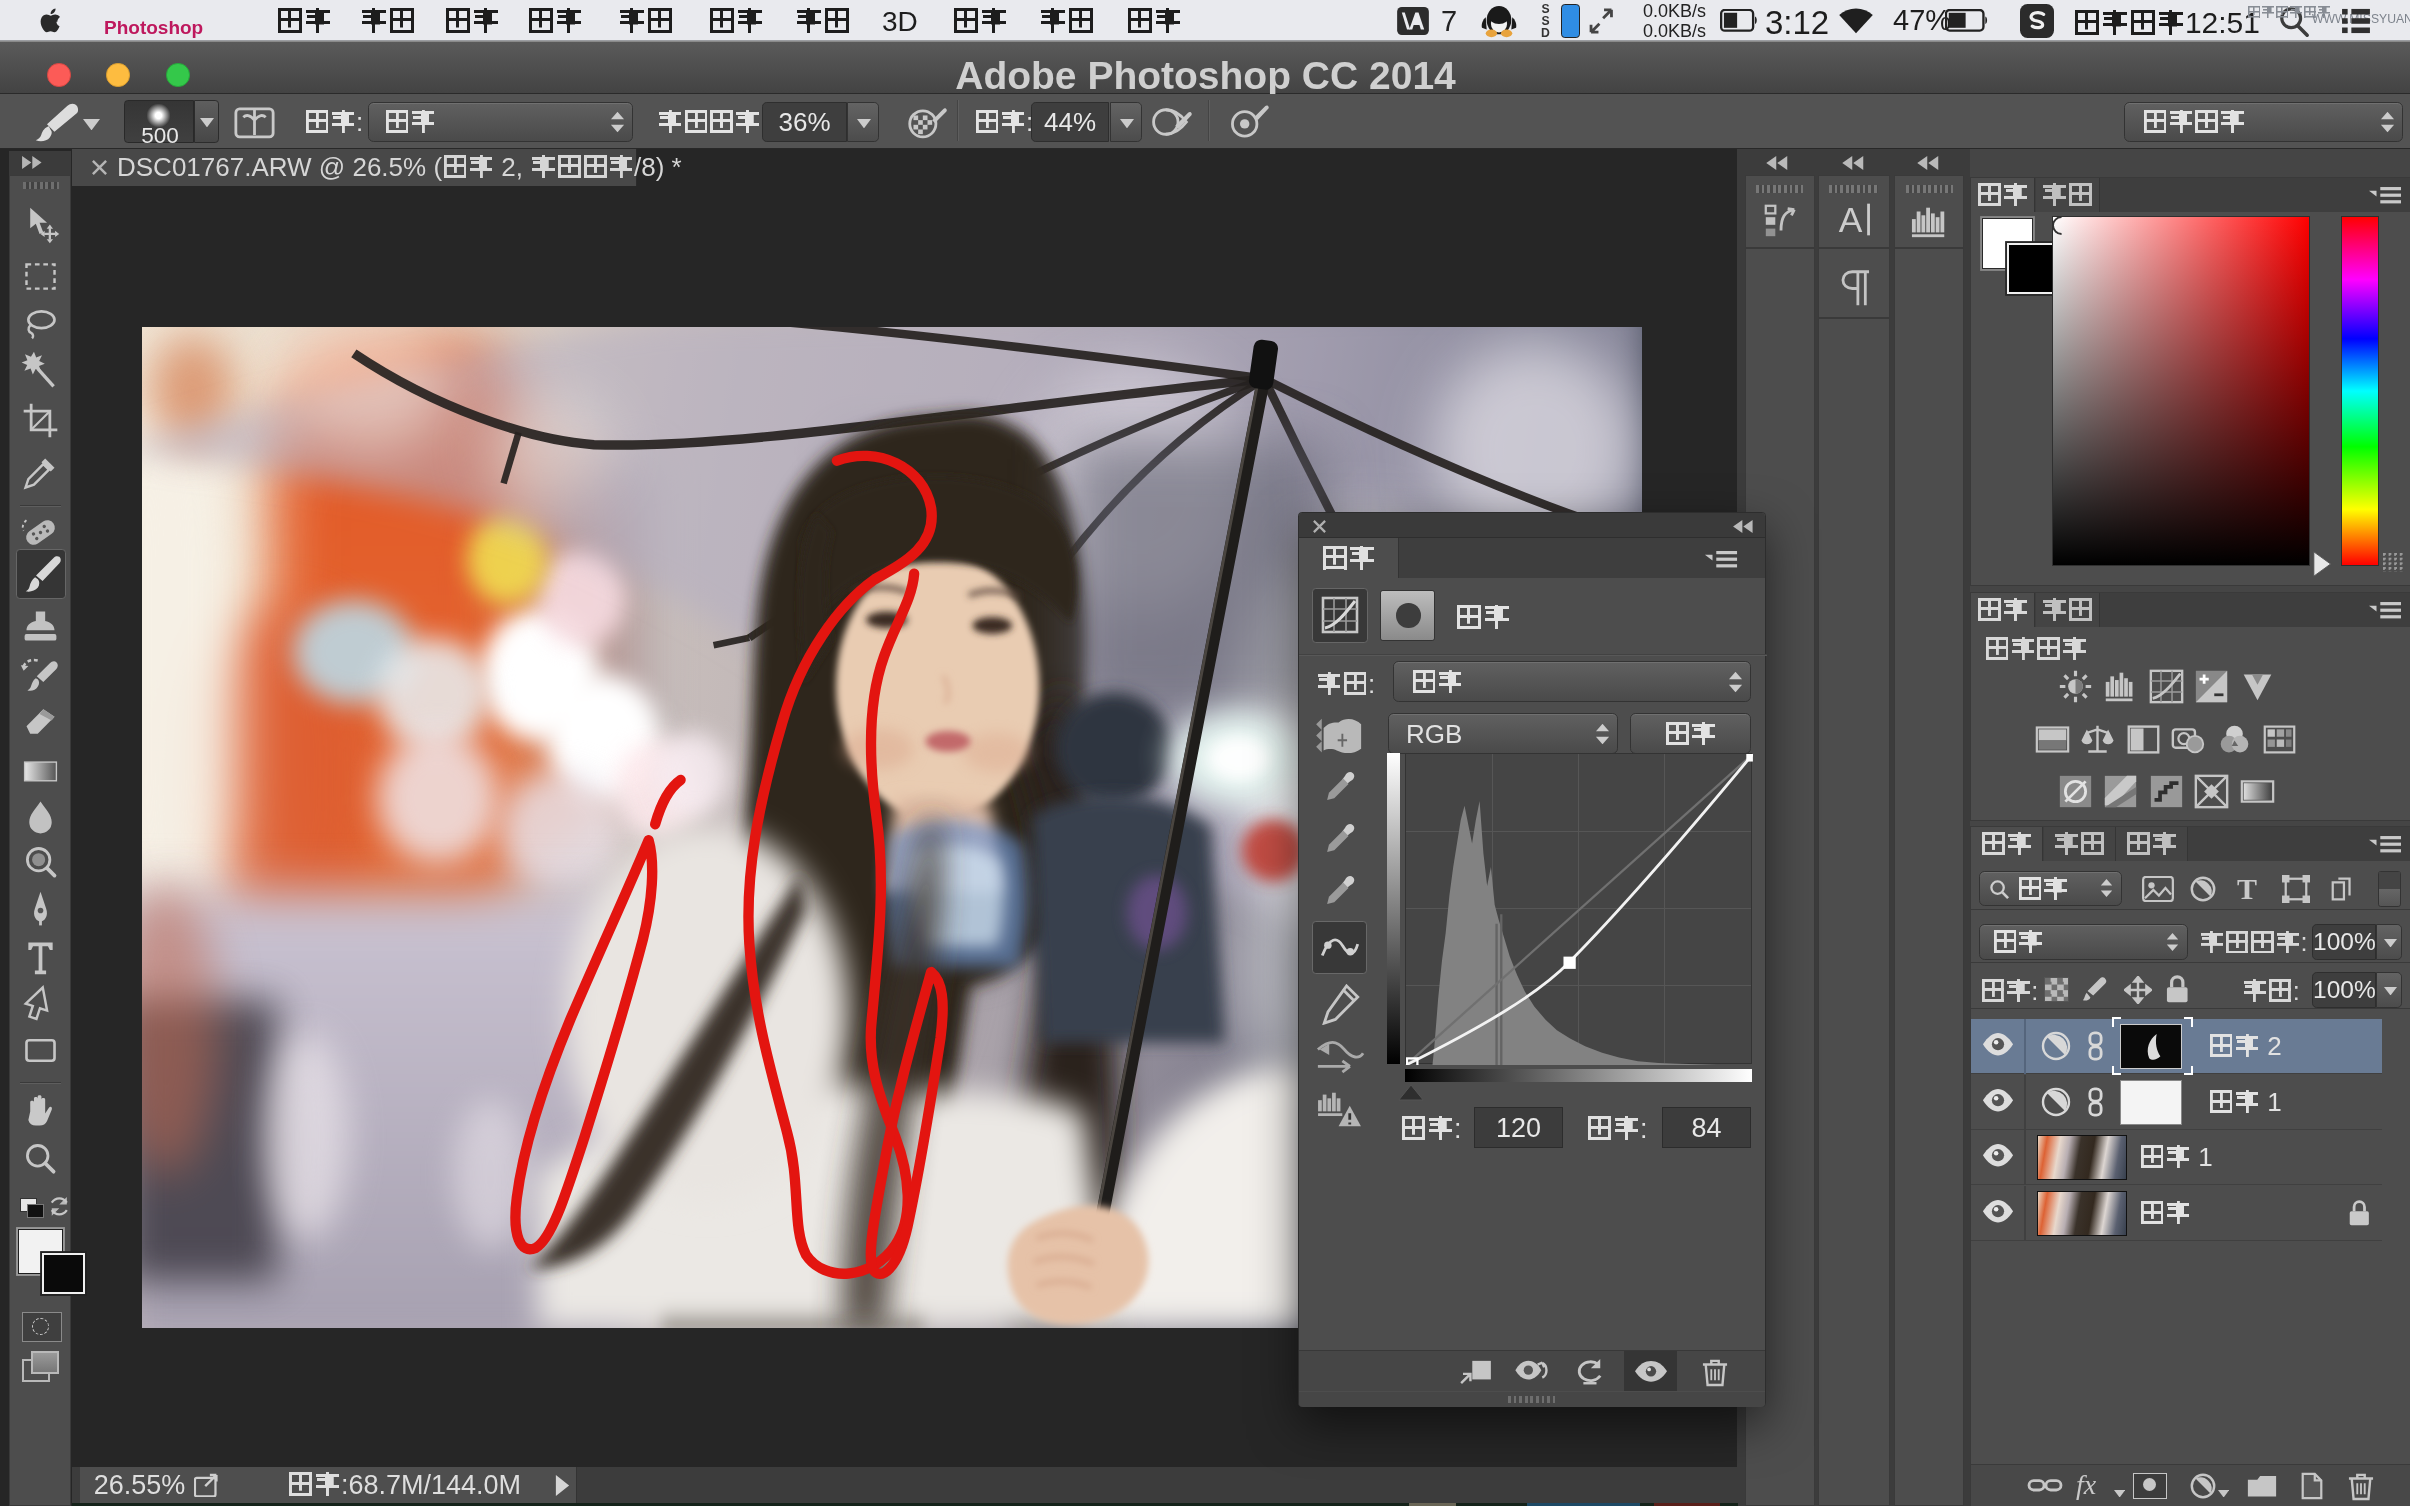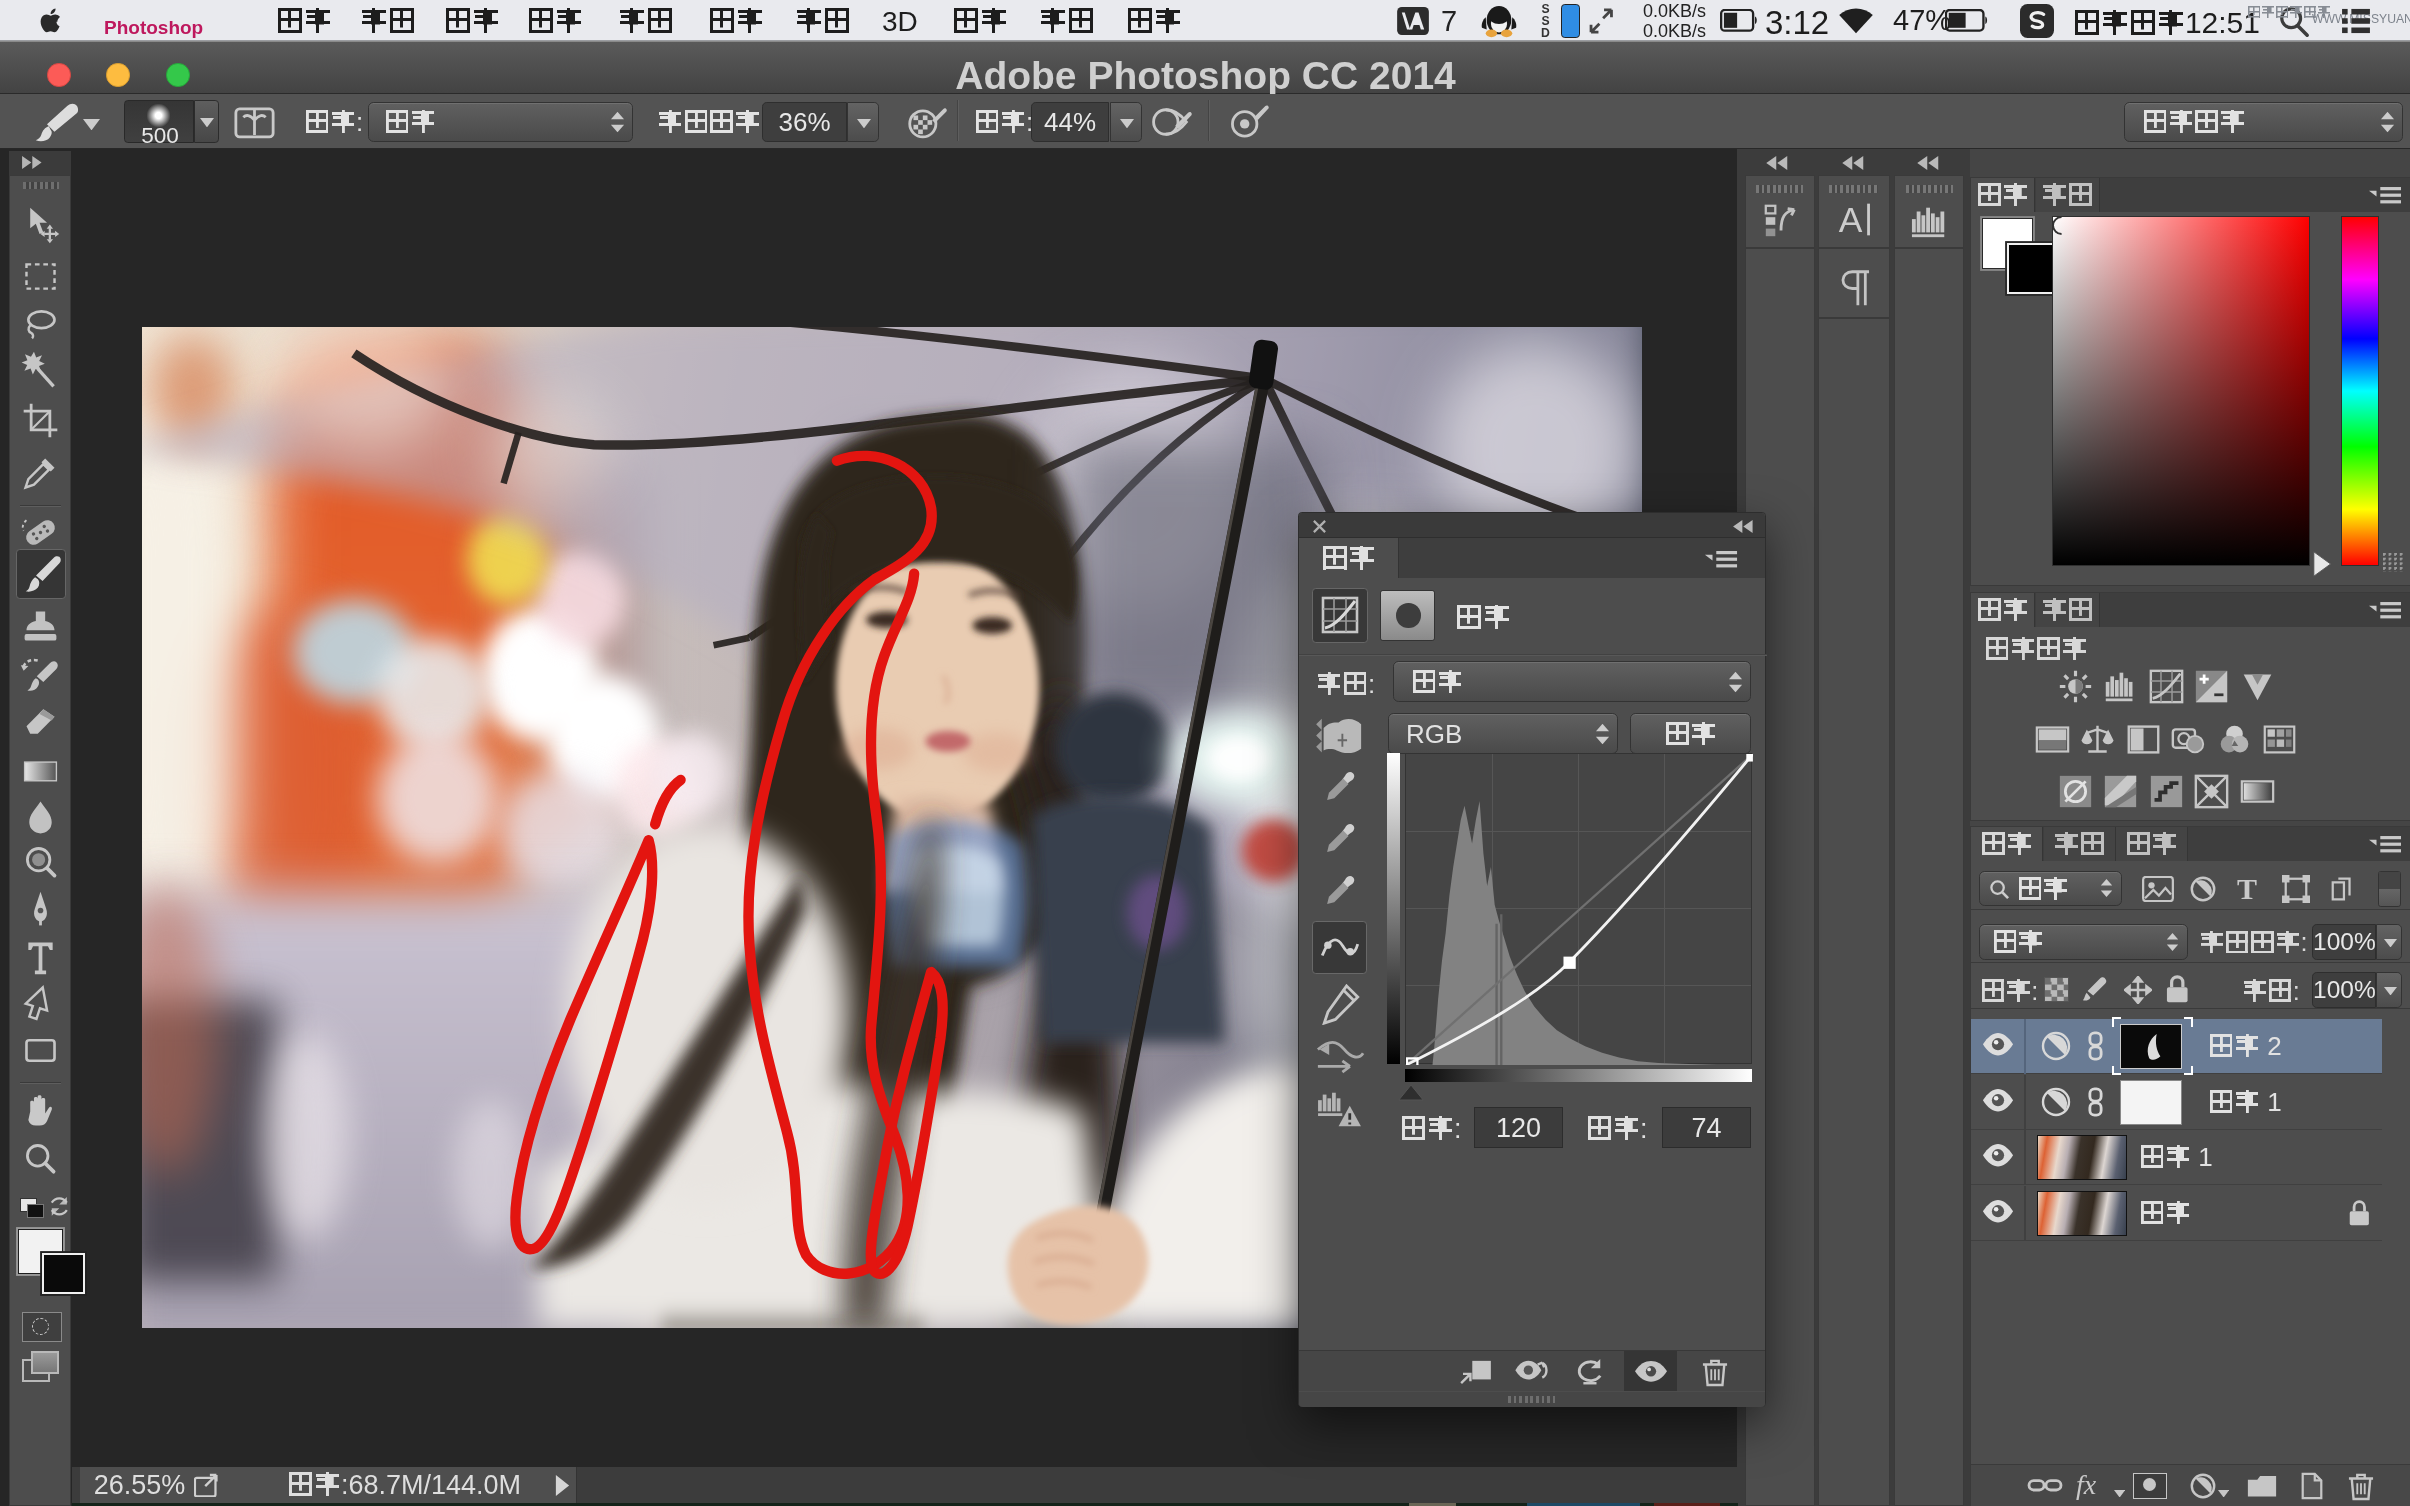--- a/index.html
+++ b/index.html
@@ -334,20 +334,26 @@
           <path d="M4 8c4-6 12-6 16 0m0 8c-4 6-12 6-16 0" fill="none" stroke="#c6c6c6" stroke-width="2.4"></path>
           <path d="M20 2v8h-8zM4 22v-8h8z" fill="#c6c6c6" fill-opacity=".9"></path>
         </svg>
   <div class="abs" style="left:7.5px;top:1053px;width:45px;height:45px;background:#f2f2f2;border:1.9px solid #1e1e1e;box-shadow:0 0 0 1.9px #999"></div>
   <div class="abs" style="left:32px;top:1077px;width:43px;height:41px;background:#0a0a0a;border:2.8px solid #f0f0f0;box-shadow:0 0 0 1.9px #222"></div>
   <div class="abs" style="left:11.3px;top:1136px;width:40px;height:30px;background:#3f3f3f;border:1.9px solid #8a8a8a">
           <div class="abs" style="left:9.4px;top:4.7px;width:17px;height:17px;border-radius:50%;border:1.9px dashed #cfcfcf"></div>
         </div>
   <div class="abs" style="left:11.3px;top:1183px;width:28px;height:22.6px;border:2.8px solid #b9b9b9;background:#4d4d4d"></div>
   <div class="abs" style="left:21px;top:1175px;width:28px;height:22.6px;border:2.8px solid #b9b9b9;background:linear-gradient(#9a9a9a,#777)"></div>
+ </div>
+ <div class="abs" id="doctab">
+   <svg class="abs" style="left:19px;top:10.4px" width="17" height="17" viewBox="0 0 18 18">
+          <path d="M2 2l14 14M16 2 2 16" stroke="#b5b5b5" stroke-width="2.6"></path>
+        </svg>
+   <span style="margin-left:45px">DSC01767.ARW @ 26.5% (<i class="g"></i><i class="g v2"></i> 2, <i class="g v2"></i><i class="g"></i><i class="g"></i><i class="g v2"></i>/8) *</span>
  </div>
  <div class="abs" id="photo">
 
   <div class="abs" style="left:0;top:0;width:100%;height:100%;background:linear-gradient(100deg,#f0e4d4 0%,#e0d2c4 20%,#c6bcba 36%,#b9b0b4 52%,#8a8694 70%,#575c6c 85%,#454a5c 100%)"></div>
 
   <div class="abs b" style="left:-56px;top:-38px;width:452px;height:716px;background:radial-gradient(closest-side,#f6e9d2,rgba(246,233,210,0));filter:blur(28px)"></div>
   <div class="abs b" style="left:127px;top:19px;width:273px;height:603px;border-radius:30%;background:linear-gradient(#e2521f,#e46b34);opacity:.97;filter:blur(30px)"></div>
   <div class="abs b" style="left:52px;top:282px;width:174px;height:339px;border-radius:40%;background:#dd5c30;opacity:.85;filter:blur(26px)"></div>
   <div class="abs b" style="left:353px;top:122px;width:122px;height:395px;border-radius:40%;background:#e07a4a;opacity:.8;filter:blur(26px)"></div>
   <div class="abs b" style="left:-38px;top:75px;width:132px;height:527px;border-radius:30%;background:#f7f2e8;opacity:.9;filter:blur(24.5px)"></div>
@@ -985,21 +991,21 @@
    </svg>
   </div>
   <div class="abs" style="left:106px;top:556px;width:347px;height:13px;background:linear-gradient(to right,#000,#fff)"></div>
   <svg class="abs" style="left:98px;top:570px" width="28" height="19" viewBox="0 0 30 20">
           <path d="M15 2 28 18H2z" fill="#2e2e2e" stroke="#555"></path>
         </svg>
 
   <div class="abs" style="left:101px;top:601px;font-size:27px;color:#e0e0e0"><i class="g"></i><i class="g v2"></i>: </div>
   <div class="abs" style="left:175px;top:594px;width:89px;height:41px;background:#3c3c3c;border:0.9px solid #2c2c2c;color:#e8e8e8;font-size:27px;text-align:center;line-height:40px">120</div>
   <div class="abs" style="left:287px;top:601px;font-size:27px;color:#e0e0e0"><i class="g"></i><i class="g v2"></i>: </div>
-  <div class="abs" style="left:363px;top:594px;width:89px;height:41px;background:#3c3c3c;border:0.9px solid #2c2c2c;color:#e8e8e8;font-size:27px;text-align:center;line-height:40px">74</div>
+  <div class="abs" style="left:363px;top:594px;width:89px;height:41px;background:#3c3c3c;border:0.9px solid #2c2c2c;color:#e8e8e8;font-size:27px;text-align:center;line-height:40px">84</div>
 
   <div class="abs" style="left:0;top:837px;width:466px;height:41px;background:#464646;border-top:0.9px solid #383838">
    <svg class="abs" style="left:160px;top:7.5px" width="34" height="26" viewBox="0 0 36 28">
             <rect x="14" y="2" width="20" height="20" fill="#c6c6c6"></rect>
             <path d="M2 26 12 16m-8 0h8v8" stroke="#c6c6c6" stroke-width="2.6" fill="none"></path>
           </svg>
    <svg class="abs" style="left:215px;top:7.5px" width="38" height="26" viewBox="0 0 40 28">
             <path d="M1 12C5 5 10 2 15 2s10 3 14 10c-4 7-9 10-14 10S5 19 1 12z" fill="#c6c6c6"></path>
             <circle cx="15" cy="12" r="5" fill="#555"></circle>
             <path d="M30 4c6 3 6 13 0 16m0-16 2 5m-2-5-5 2" stroke="#c6c6c6" stroke-width="2.6" fill="none"></path>

